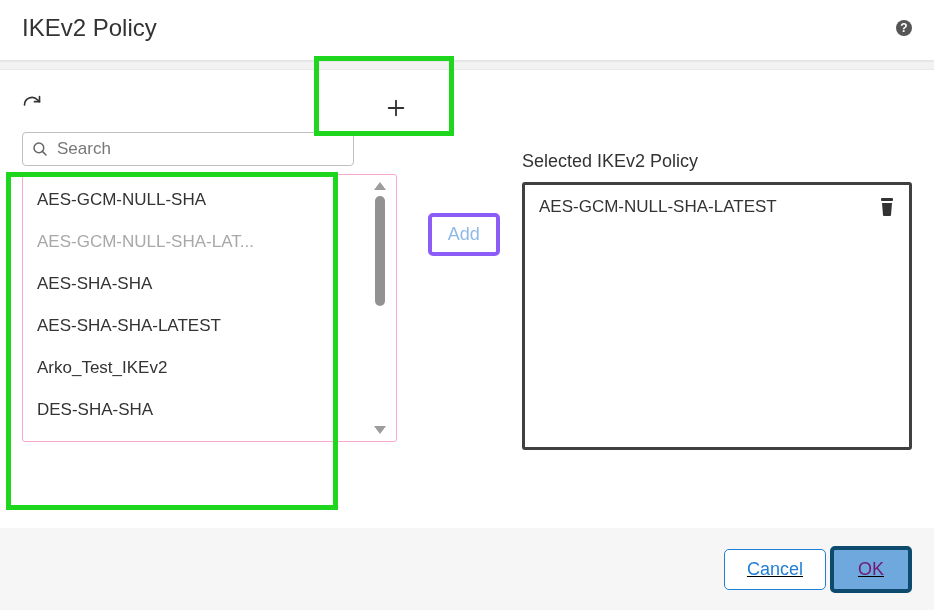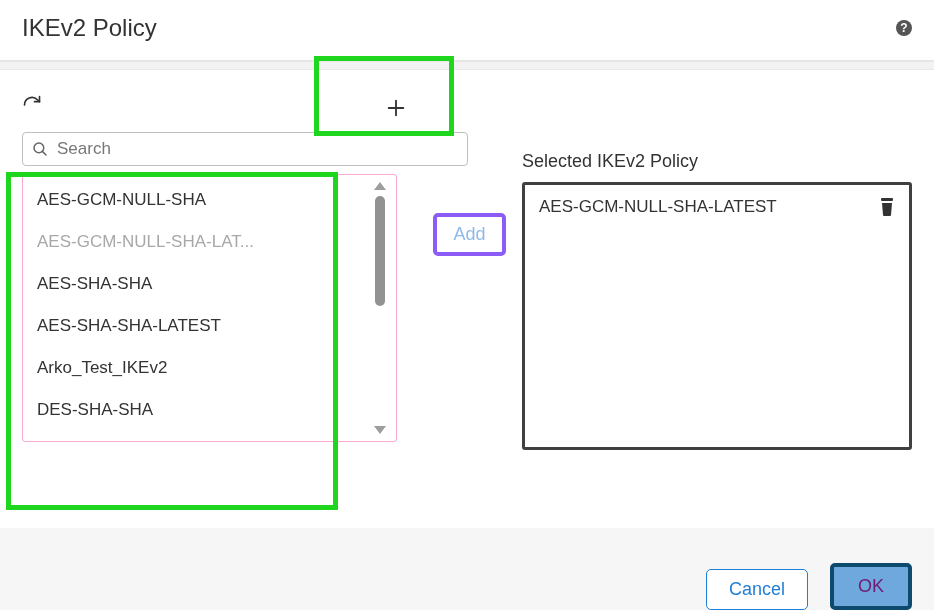--- a/index.html
+++ b/index.html
@@ -66,21 +66,21 @@
     .plus-wrap{
       position:absolute;
       left:355px;
       top:3px;
       width:38px;
       height:34px;
       display:flex;align-items:center;justify-content:center;
     }
     .search-box {
       margin-top: 10px;
-      width: 446px;
+      width: 332px;
       height: 34px;
       border: 1px solid #bfbfbf;
       border-radius: 4px;
       display: flex;
       align-items: center;
       padding: 0 8px;
       gap: 8px;
     }
     .search-input{
       border:none;outline:none;flex:1;font-size:17px;color:#444;background:transparent;
@@ -144,22 +144,22 @@
     .sel-row{
       display:flex;align-items:center;justify-content:space-between;
       padding:6px 10px 6px 10px;
     }
     .sel-label{font-size:17px;color:#333;}
     .footer{
       position:absolute;
       left:0;right:0;bottom:0;
       height:82px;
       background:#f6f6f6;
-      display:flex;align-items:flex-end;justify-content:flex-end;
-      gap:22px;padding-right:22px;
+      display:flex;align-items:center;justify-content:flex-end;
+      gap:4px;padding-right:22px;text-decoration:underline;
     }
     .btn{
       font-size:18px;
       border-radius:5px;
       padding:9px 22px;
       cursor:pointer;
     }
     .btn-cancel{
       background:#fff;
       color:#1f7fd6;

